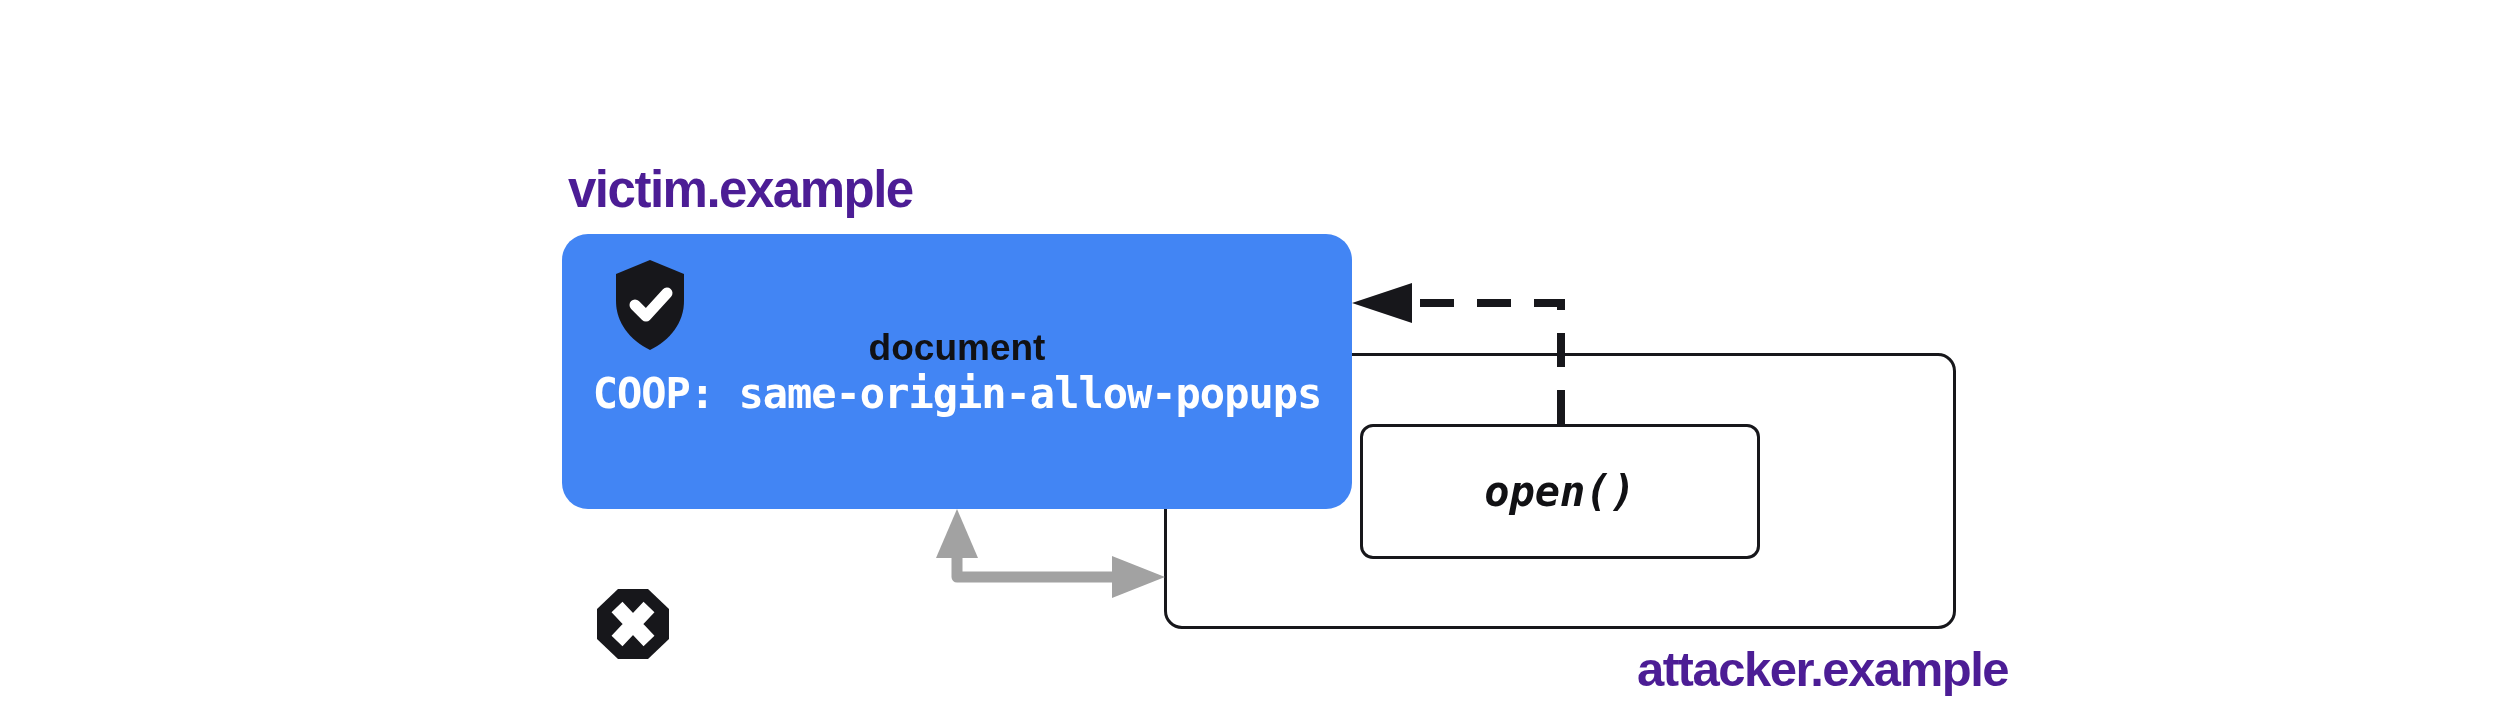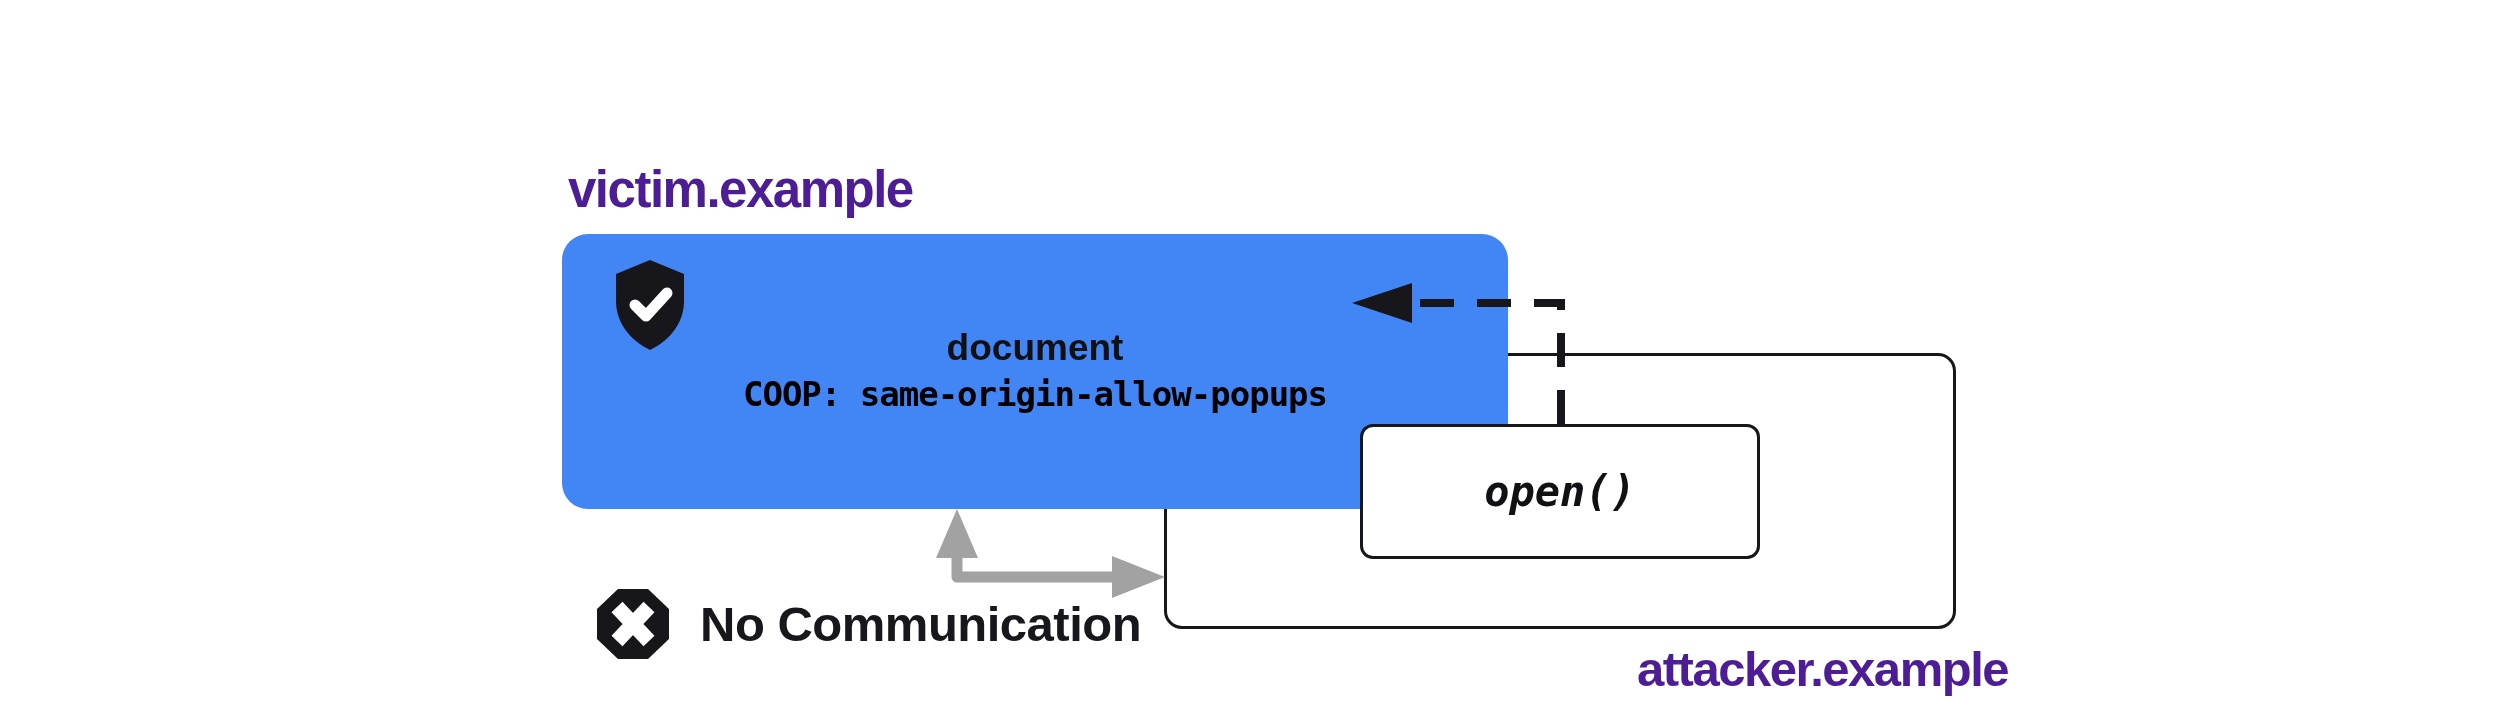--- a/index.html
+++ b/index.html
@@ -13,39 +13,39 @@
   }
   .abs{position:absolute;}
   .domain-label{
     font-weight:bold;
     font-size:51px;
     letter-spacing:-1.5px;
     color:#4c1d95;
     white-space:nowrap;
   }
   #victim-box{
-    left:562px;top:234px;width:946px;height:275px;
+    left:562px;top:234px;width:790px;height:275px;
     background:#4285F4;
     border-radius:26px;
     z-index:2;
   }
   #victim-box .box-text{
     position:absolute;left:0;top:92px;width:100%;
     text-align:center;
   }
   .doc-line{
     font-family:"Liberation Sans",sans-serif;
     font-weight:bold;font-size:37px;line-height:44px;
     color:#111114;
   }
   .coop-line{
     font-family:"DejaVu Sans Mono",monospace;
-    font-weight:bold;font-size:34px;line-height:48px;
+    font-weight:bold;font-size:42px;line-height:48px;
     letter-spacing:-1px;
-    color:#000000;
+    color:#ffffff;
     white-space:nowrap;
   }
   #shield-wrap{left:48px;top:24px;width:80px;height:94px;}
   #attacker-box{
     left:1164px;top:353px;width:792px;height:276px;
     background:#ffffff;
     border:3px solid #17171b;
     border-radius:18px;
     box-sizing:border-box;
     z-index:1;
@@ -105,21 +105,20 @@
     <span class="open-text">open()</span>
   </div>
 
   <div class="abs domain-label" id="attacker-label">attacker.example</div>
 
   <div class="abs" id="no-comm-row">
     <svg id="no-comm-icon" viewBox="0 0 78 76">
       <polygon points="24,3 54,3 75,23 75,53 54,73 24,73 3,53 3,23" fill="#17171b"></polygon>
       <path d="M23 21 L55 55 M55 21 L23 55" stroke="#ffffff" stroke-width="15" stroke-linecap="butt"></path>
     </svg>
-    <span id="no-comm-label">No Communication</span>
   </div>
 
   <svg class="abs" id="arrow-overlay" viewBox="0 0 2500 727">
 
     <g>
       <path d="M1561 424 V303 H1412" fill="none" stroke="#17171b" stroke-width="8" stroke-dasharray="34 23"></path>
       <polygon points="1352,303 1412,283 1412,323" fill="#17171b"></polygon>
     </g>
 
     <g>

